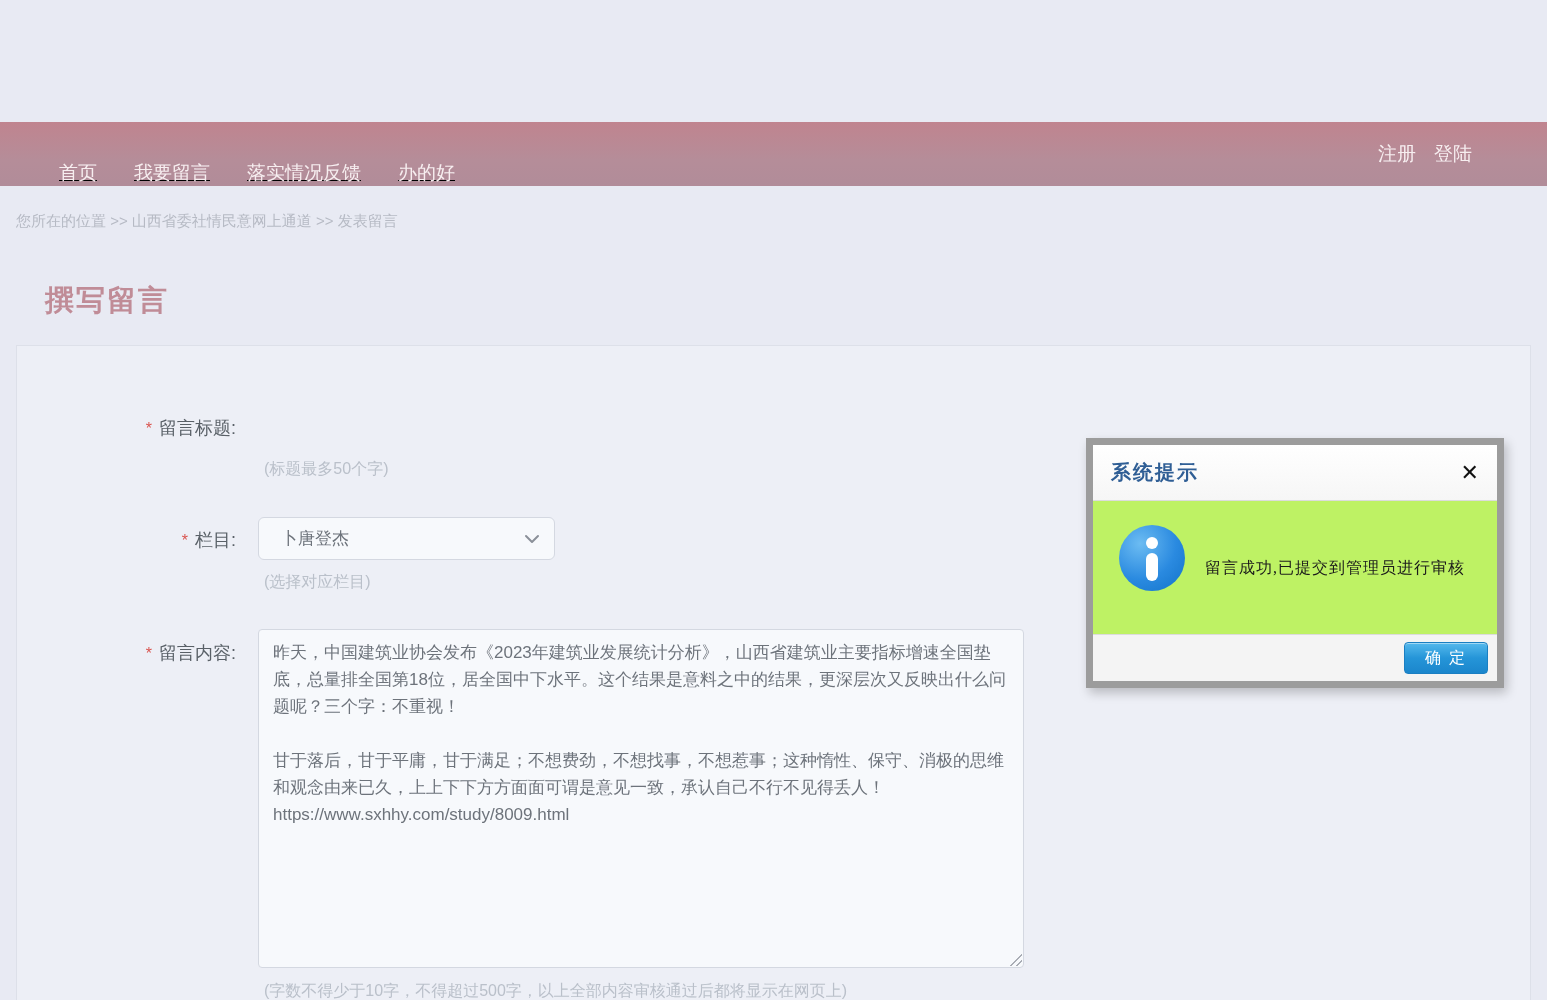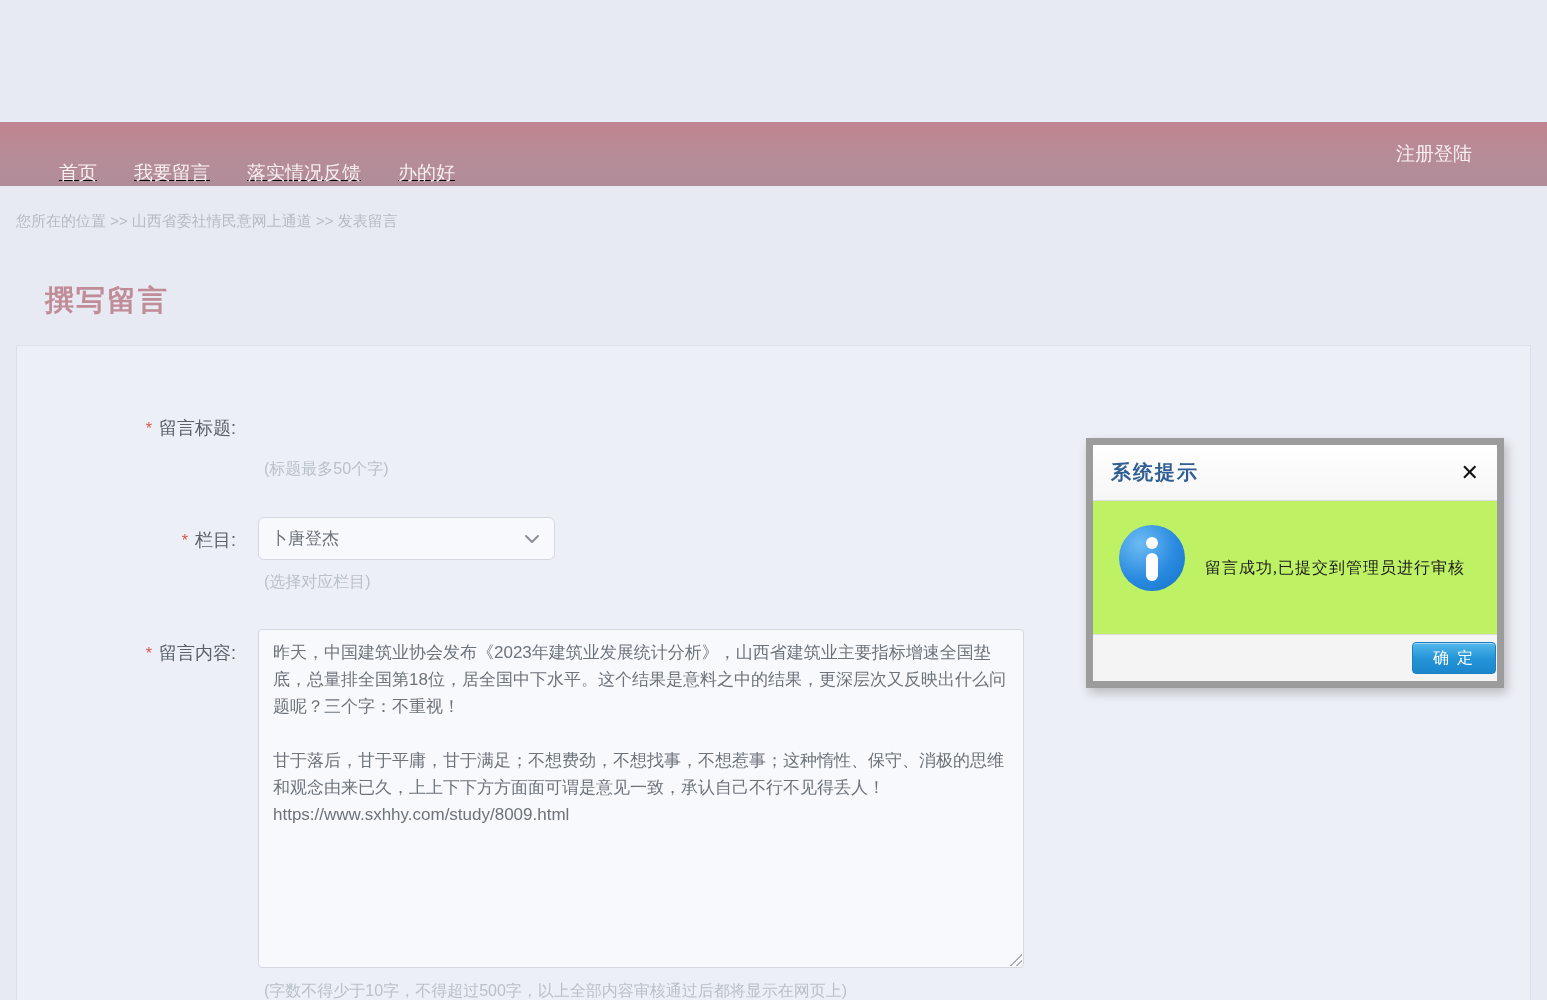--- a/index.html
+++ b/index.html
@@ -11,21 +11,21 @@
   .site-header { position:absolute; left:0; top:0; width:1547px; height:122px;
     background:linear-gradient(180deg,#c0616d 0%,#ca7f89 14%,#cc8590 55%,#cd8791 100%); }
   .logo { position:absolute; left:20px; top:2px; width:96px; height:118px; }
   .site-title { position:absolute; left:128px; top:22px; font-size:47px; font-weight:bold;
     color:#f6e0e3; letter-spacing:3px; text-shadow:0 2px 3px rgba(120,40,50,0.15); white-space:nowrap; }
 
   
   .main-nav { position:absolute; left:0; top:122px; width:1547px; height:64px;
     background:linear-gradient(180deg,#c0848f 0%,#b58d99 60%,#b18c99 100%); }
   .nav-left { position:absolute; left:59px; top:0; height:64px; display:flex; align-items:flex-end; gap:37px;text-decoration:underline; }
-  .nav-right { position:absolute; right:75px; top:0; height:64px; display:flex; align-items:center; }
+  .nav-right { position:absolute; right:75px; top:0; height:64px; display:flex; align-items:center; gap:18px; }
   .nav-item { font-size:19px; color:#f7eef0; cursor:pointer; white-space:nowrap; }
 
   
   .breadcrumb { position:absolute; left:16px; top:212px; font-size:15px; color:#b6bac4; }
 
   
   .page-title { position:absolute; left:45px; top:281px; font-size:29px; font-weight:bold;
     color:#c08c97; letter-spacing:2px; }
 
   
@@ -40,21 +40,21 @@
   .text-input { position:absolute; left:258px; top:405px; width:766px; height:43px;
     background:#f7f9fc; border:1px solid #d4d8e1; border-radius:6px; padding:0 14px;
     font-family:inherit; font-size:17px; color:#6d737b; outline:none; }
 
   .field-hint { position:absolute; font-size:16px; color:#bac0ca; white-space:nowrap; }
   .hint-title { left:264px; top:459px; } .hint-category { left:264px; top:572px; }
   .hint-content { left:264px; top:981px; }
 
   .select-box { position:absolute; left:258px; top:517px; width:297px; height:43px;
     background:#f7f9fc; border:1px solid #d4d8e1; border-radius:6px; cursor:pointer;
-    display:flex; align-items:center; padding:0 14px 0 12px; }
+    display:flex; align-items:center; padding:0 14px 0 22px; }
   .select-value { font-size:17px; color:#6d737b; flex:1; }
   .chevron { width:16px; height:10px; display:block; }
 
   .content-area { position:absolute; left:258px; top:629px; width:766px; height:339px;
     background:#f7f9fc; border:1px solid #d4d8e1; border-radius:4px; padding:9px 14px;
     font-family:inherit; font-size:17px; line-height:27px; color:#6d737b;
     resize:none; outline:none; overflow:hidden; }
   .resize-handle { position:absolute; left:1009px; top:953px; width:13px; height:13px;
     clip-path:polygon(100% 0,100% 100%,0 100%);
     background:repeating-linear-gradient(-45deg,transparent 0 3px,#a9adb5 3px 4.5px); cursor:nwse-resize; }
@@ -70,21 +70,21 @@
   .modal-close { font-size:22px; font-weight:bold; color:#111; cursor:pointer; line-height:1; }
   .modal-body { position:relative; height:133px; background:#bef264; }
   .info-icon { position:absolute; left:26px; top:24px; width:66px; height:66px; border-radius:50%;
     background:radial-gradient(circle at 32% 28%,#6cbcf2 0%,#2a8ae0 55%,#1272c8 100%); }
   .info-dot { position:absolute; left:27px; top:12px; width:12px; height:12px; border-radius:50%; background:#fff; }
   .info-stem { position:absolute; left:27px; top:28px; width:12px; height:28px; border-radius:6px; background:#fff; }
   .modal-message { position:absolute; left:112px; top:50%; transform:translateY(-50%);
     font-family:"Liberation Serif","DejaVu Serif",serif; font-size:16px; color:#1b1b1b;
     letter-spacing:1px; white-space:nowrap; }
   .modal-footer { height:47px; background:#f4f4f4; border-top:1px solid #dcdcdc;
-    display:flex; align-items:center; justify-content:flex-end; padding-right:1px; }
+    display:flex; align-items:center; justify-content:flex-end; padding-right:9px; }
   .ok-button { width:84px; height:32px; border:1px solid #1b7fc2; border-radius:4px;
     background:linear-gradient(180deg,#55b9ec 0%,#2595d8 50%,#1b86cc 100%);
     color:#fff; font-family:"Liberation Serif","DejaVu Serif",serif; font-size:16px;
     letter-spacing:2px; cursor:pointer; box-shadow:inset 0 1px 0 rgba(255,255,255,0.45); }
 </style>
 </head>
 <body>
 
 <div class="screen">
 

